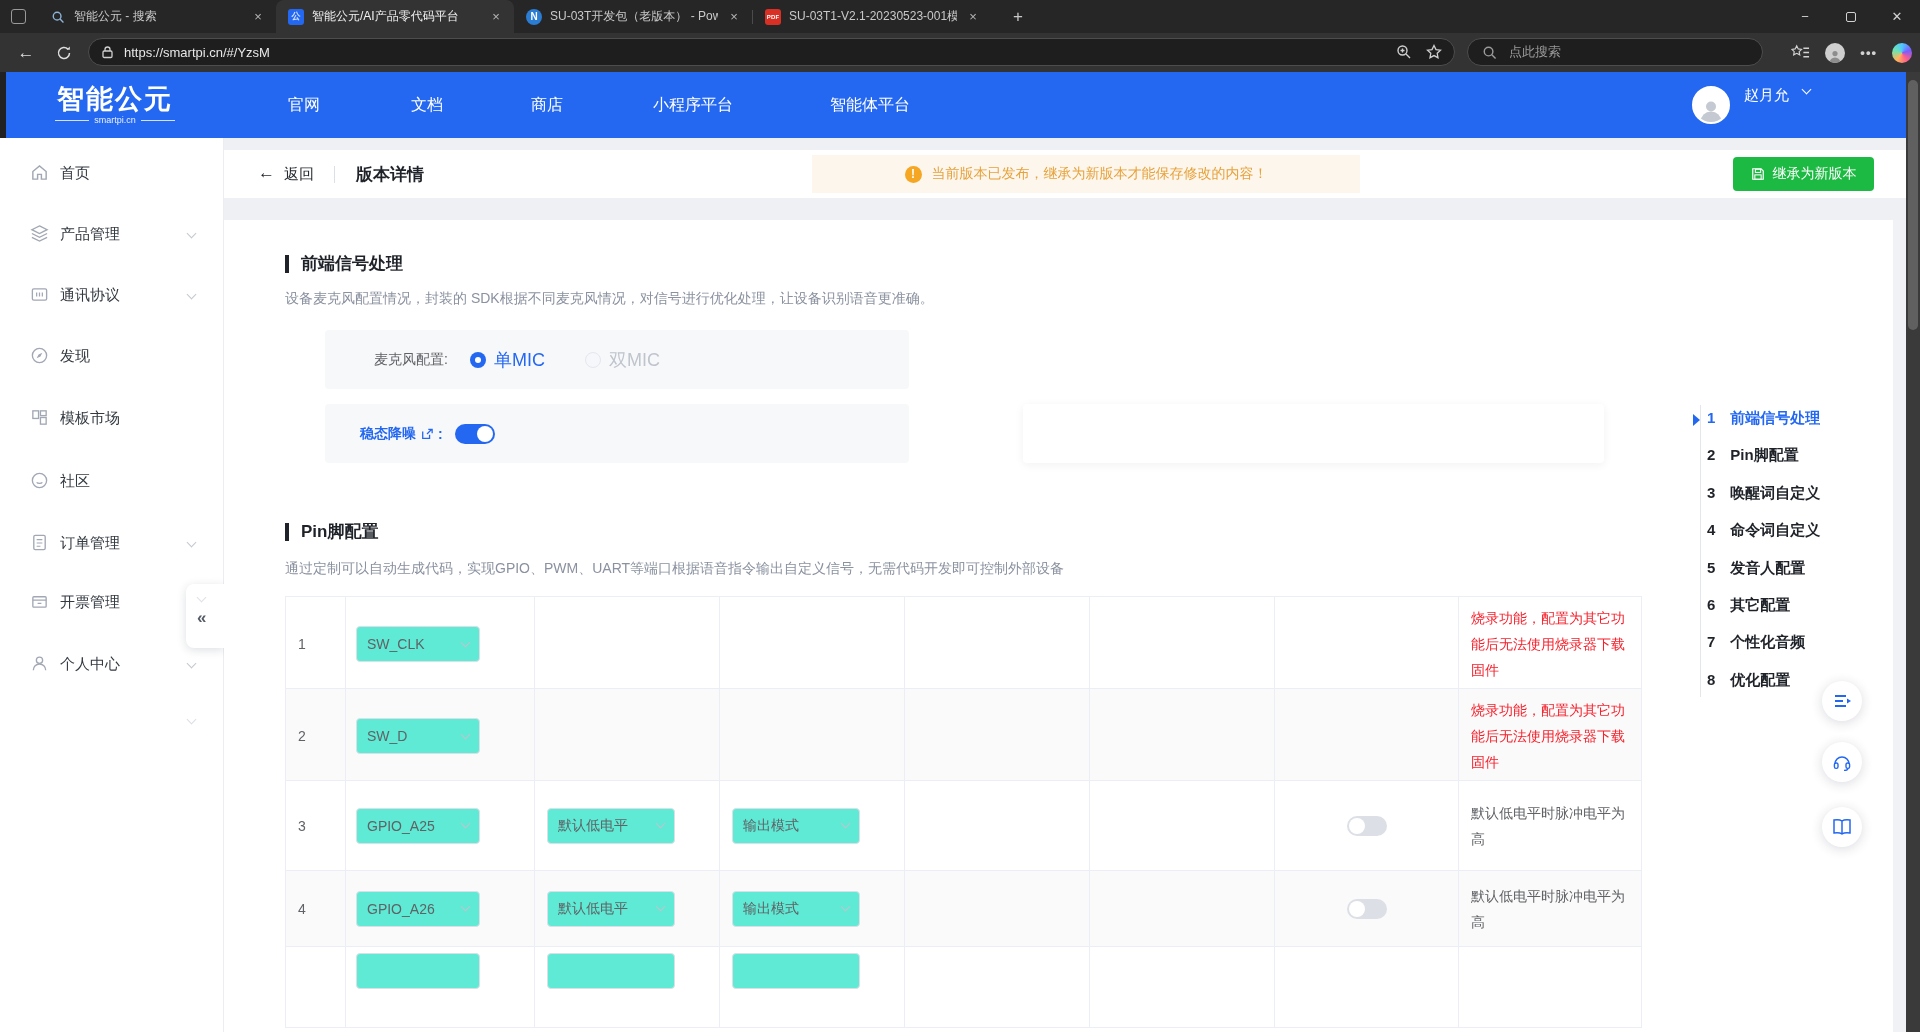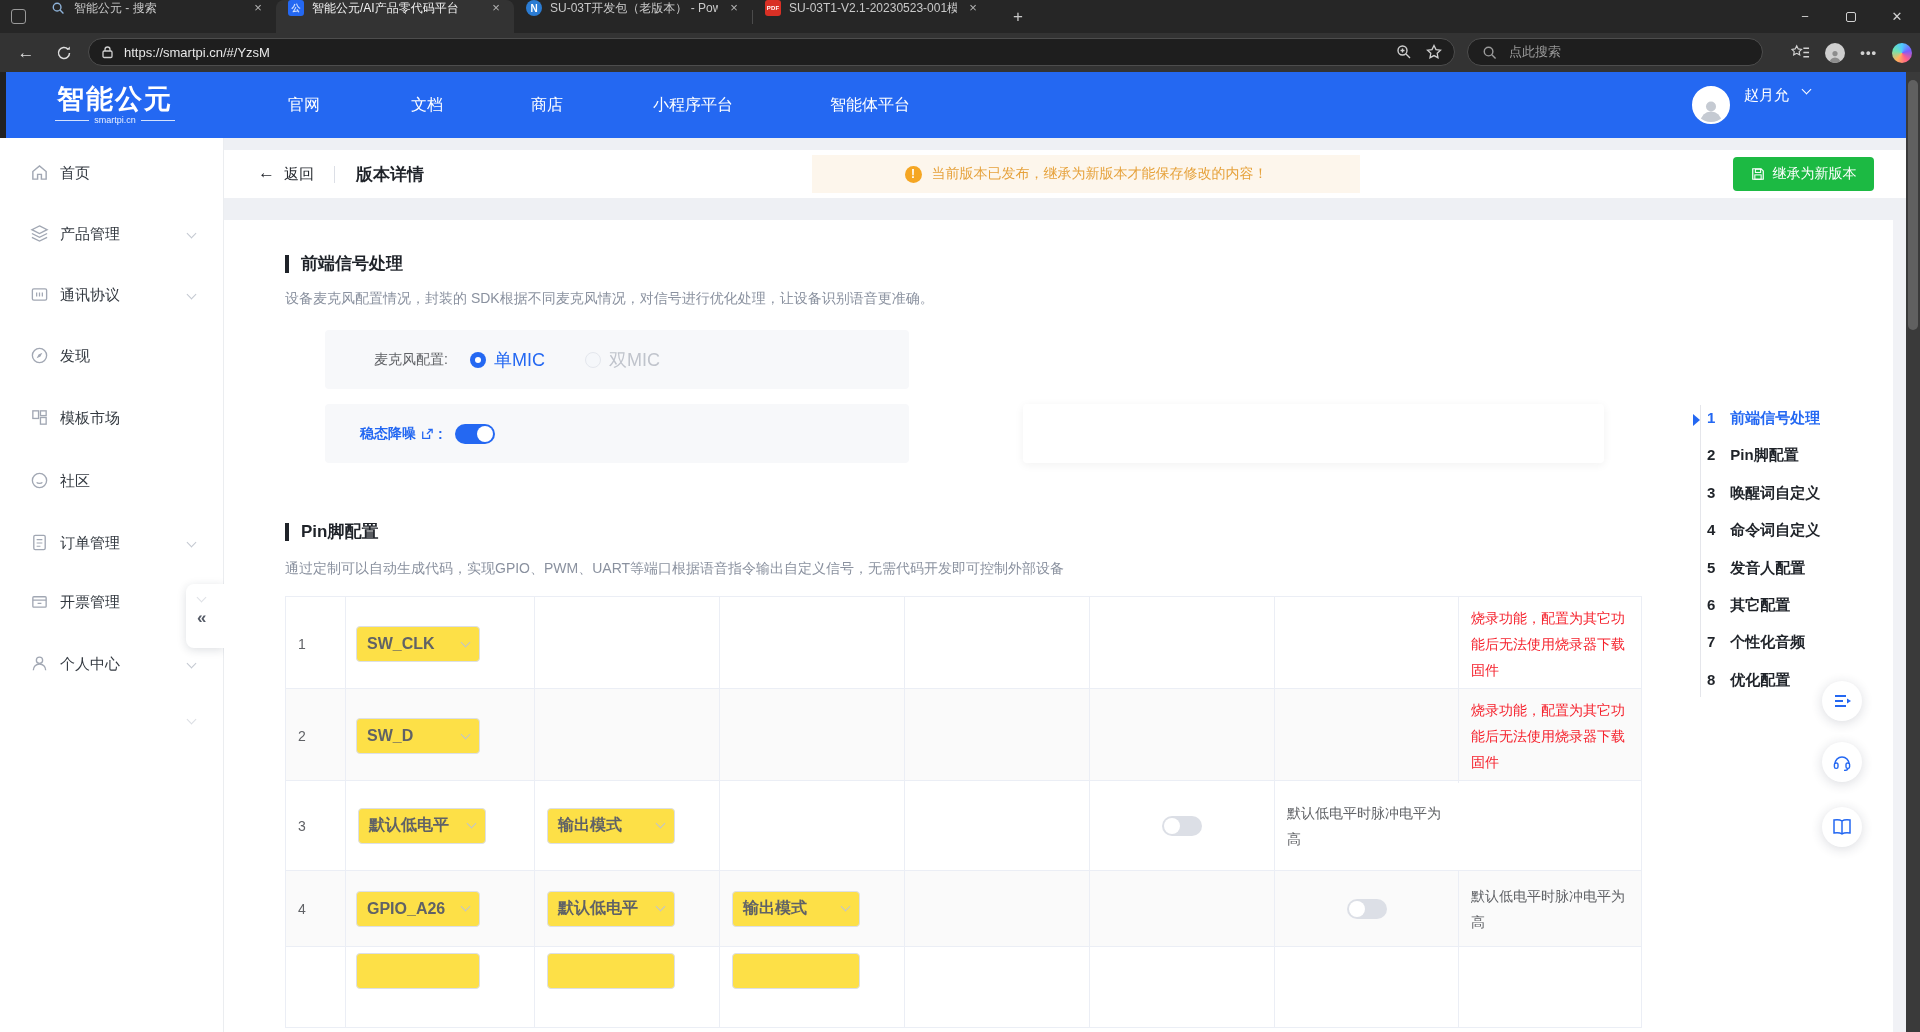--- a/index.html
+++ b/index.html
@@ -5,21 +5,21 @@
   * { margin:0; padding:0; box-sizing:border-box; }
   html,body { width:1920px; height:1032px; overflow:hidden; }
   body { font-family:"Liberation Sans","DejaVu Sans",sans-serif; }
   .screen { position:relative; width:1920px; height:1032px; background:#fff; overflow:hidden; }
   .abs { position:absolute; }
 
   
   .tabbar { left:0; top:0; width:1920px; height:33px; background:#262626; }
   .tab-actions { left:11px; top:9px; width:15px; height:15px; border:1.6px solid #9a9a9a; border-radius:3px; }
   .tabs { left:38px; top:0; height:33px; display:flex; align-items:flex-end; }
-  .tab { position:relative; width:238px; height:33px; display:flex; gap:8px; padding:0 10px 0 12px; color:#c9c9c9; font-size:12px; }
+  .tab { position:relative; width:238px; height:33px; display:flex; align-items:center; gap:8px; padding:0 10px 0 12px; color:#c9c9c9; font-size:12px; }
   .tab.active { background:#333333; border-radius:8px 8px 0 0; color:#f1f1f1; }
   .tab .t-title { flex:1; white-space:nowrap; overflow:hidden; }
   .tab .t-close { width:16px; height:16px; line-height:15px; text-align:center; border-radius:3px; color:#b5b5b5; font-size:13px; flex:none; }
   .favicon { width:16px; height:16px; flex:none; display:flex; align-items:center; justify-content:center; border-radius:3px; font-weight:bold; }
   .favicon.smartpi { background:#2468F2; color:#cfe0ff; font-size:9px; }
   .favicon.n-circle { background:#2b7cd3; border-radius:50%; color:#fff; font-size:10px; }
   .favicon.pdf { background:#d93025; color:#fff; font-size:6px; letter-spacing:.2px; }
   .tab-sep { width:1px; height:14px; background:#4b4b4b; align-self:center; }
   .newtab { left:1008px; top:7px; width:20px; height:20px; color:#c9c9c9; font-size:17px; text-align:center; line-height:19px; }
   .win-controls { right:0; top:0; height:33px; display:flex; position:absolute; }
@@ -107,21 +107,21 @@
   .pin-row.alt { background:#fafafa; }
   .pin-row:last-child { border-bottom:none; }
   .pc { border-right:1px solid #ebeef5; display:flex; align-items:center; padding-left:12px; position:relative; }
   .pc:last-child { border-right:none; }
   .pc.hdr { font-size:15px; font-weight:bold; color:#1f2329; line-height:22px; }
   .pc.c-pin { font-size:14px; color:#606266; }
   .pc.c-mem { justify-content:center; padding-left:0; }
   .pc.c-remark { font-size:14px; line-height:26px; padding:8px 12px; align-items:center; }
   .pc.c-remark.error { color:#F5222D; }
   .pc.c-remark.normal { color:#606266; }
-  .dd { height:36px; background:#fde047; border:1px solid #dcdfe6; border-radius:4px; display:flex; align-items:center; justify-content:space-between; padding:0 10px; font-size:16px; color:#606266;font-weight:bold; }
+  .dd { height:36px; background:#5eead4; border:1px solid #dcdfe6; border-radius:4px; display:flex; align-items:center; justify-content:space-between; padding:0 10px; font-size:14px; color:#606266; }
   .dd.w-func { width:124px; margin-left:-2px; }
   .dd.w-param { width:128px; }
   .dd .caret { width:7px; height:7px; border-right:1.3px solid #c0c4cc; border-bottom:1.3px solid #c0c4cc; transform:rotate(45deg); margin-top:-4px; }
   .pin-row.partial { height:80px; }
   .pin-row.partial .dd { align-self:flex-start; margin-top:6px; }
 
   
   .anchor-line { left:1476px; top:185px; width:1px; height:292px; background:#e5e6eb; }
   .anchor-marker { left:1469px; top:194px; width:0; height:0; border-left:7px solid #2468F2; border-top:6px solid transparent; border-bottom:6px solid transparent; }
   .anchor-item { position:absolute; left:1483px; display:flex; gap:15px; font-size:15px; font-weight:600; color:#1f2329; white-space:nowrap; }
@@ -439,20 +439,26 @@
           <div class="pc"></div>
           <div class="pc"></div>
           <div class="pc"></div>
           <div class="pc"></div>
           <div class="pc c-mem"></div>
           <div class="pc c-remark error">烧录功能，配置为其它功能后无法使用烧录器下载固件</div>
         </div>
         <div class="pin-row" style="height: 90px;">
           <div class="pc c-pin">3</div>
           <div class="pc">
+            <div class="dd w-func">
+              <span>GPIO_A25</span>
+              <span class="caret"></span>
+            </div>
+          </div>
+          <div class="pc">
             <div class="dd w-param">
               <span>默认低电平</span>
               <span class="caret"></span>
             </div>
           </div>
           <div class="pc">
             <div class="dd w-param">
               <span>输出模式</span>
               <span class="caret"></span>
             </div>

